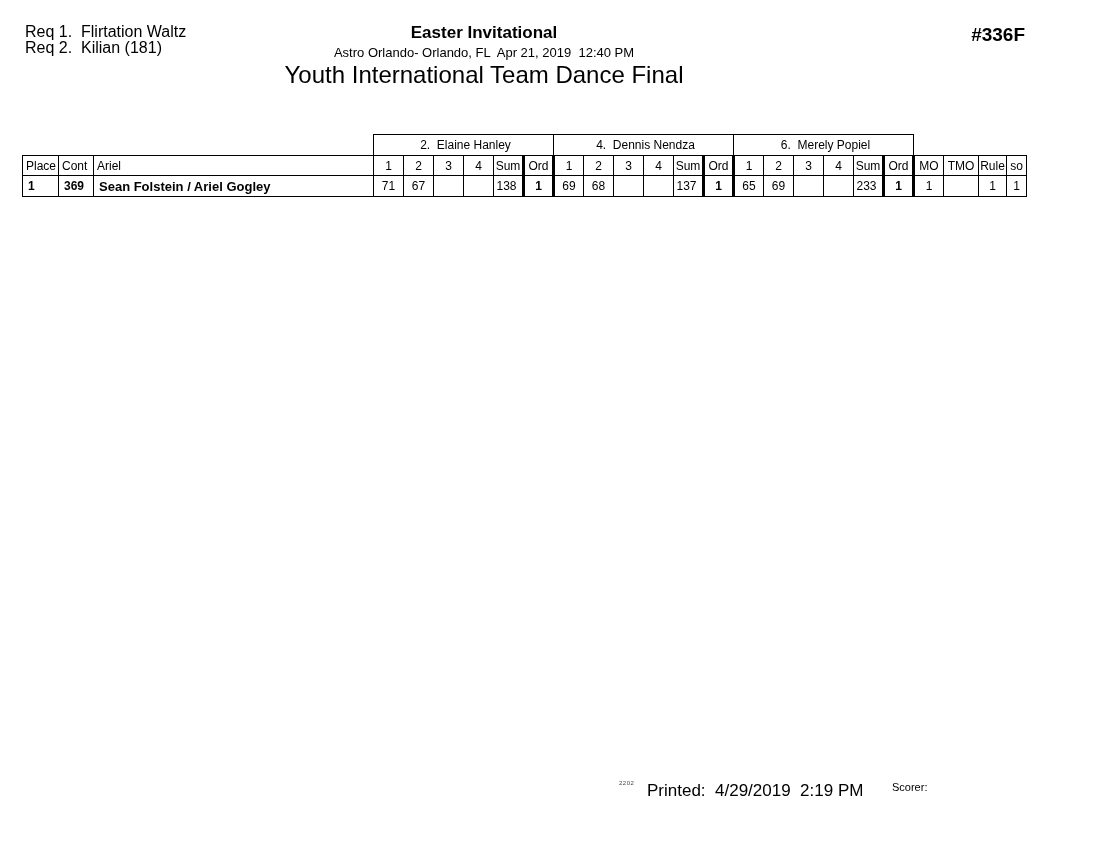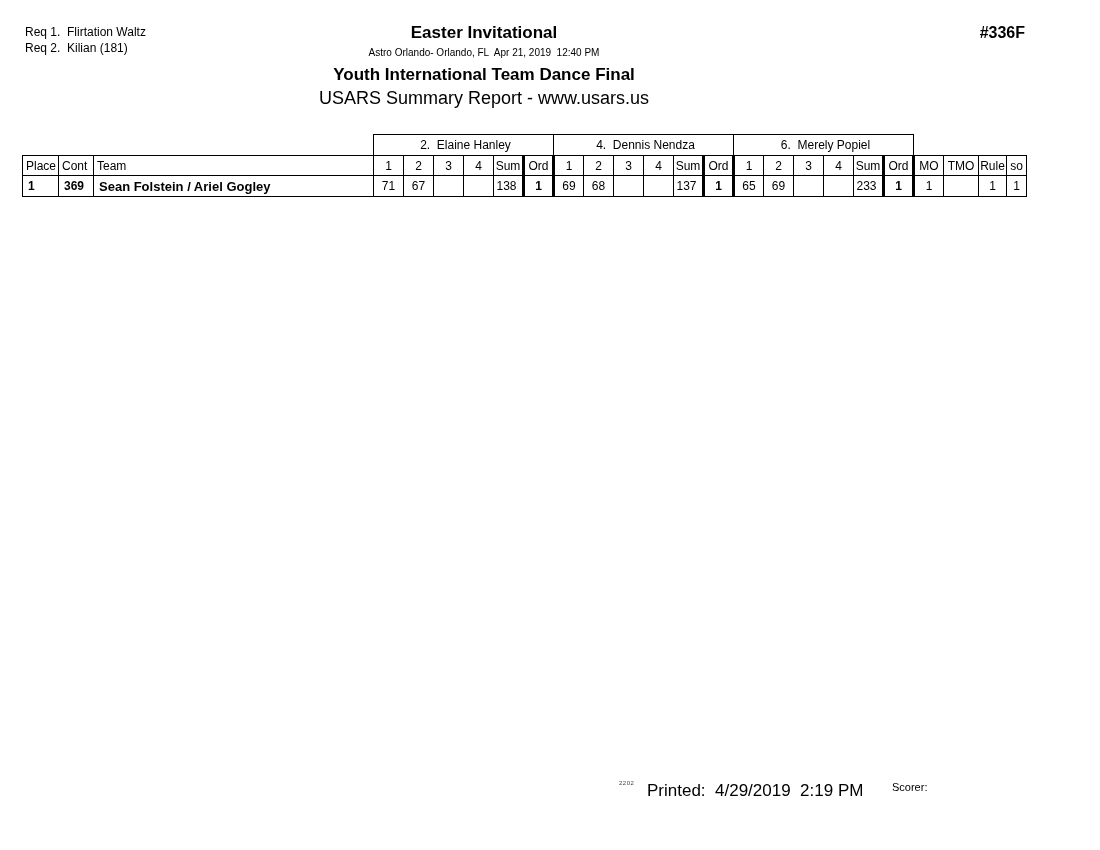--- a/index.html
+++ b/index.html
@@ -3,27 +3,27 @@
 <meta charset="utf-8">
 <style>
   html,body{margin:0;padding:0;}
   body{
     width:1100px;height:850px;background:#ffffff;position:relative;
     font-family:"Liberation Sans",sans-serif;color:#000;
     -webkit-font-smoothing:antialiased;
   }
   .pre{white-space:pre;}
   
-  .hdr-left{position:absolute;left:25px;top:24px;font-size:12px;line-height:16px;}
+  .hdr-left{position:absolute;left:25px;top:24px;font-size:16px;line-height:16px;}
   .hdr-center{position:absolute;left:0;top:22px;width:968px;text-align:center;}
   .t1{font-size:17px;font-weight:bold;line-height:21px;}
-  .loc{font-size:10px;line-height:19px;}
-  .t2{font-size:17px;font-weight:bold;line-height:25px;text-align:center;}
+  .loc{font-size:13px;line-height:19px;}
+  .t2{font-size:24px;font-weight:normal;line-height:25px;text-align:center;}
   .t3{font-size:18px;line-height:22px;}
-  .hdr-right{position:absolute;right:75px;top:24px;font-size:16px;font-weight:bold;margin-left:8px;}
+  .hdr-right{position:absolute;right:75px;top:24px;font-size:19px;font-weight:bold;margin-left:8px;}
   
   .tbl{position:absolute;left:22px;top:134px;border-collapse:collapse;table-layout:fixed;}
   .tbl td{
     border:1px solid #000;font-size:12px;padding:0;text-align:center;
     height:19px;overflow:hidden;vertical-align:middle;
   }
   .jrow td{height:20px;}
   .jname{text-align:left;padding-left:4px !important;margin-top:16px;}
   .nob{border:none !important;}
   .thick{border-left:3px solid #000 !important;border-right:3px solid #000 !important;}
@@ -45,21 +45,20 @@
 
   <div class="hdr-left">
     <div class="pre">Req 1.  Flirtation Waltz</div>
     <div class="pre">Req 2.  Kilian (181)</div>
   </div>
 
   <div class="hdr-center">
     <div class="t1 pre">Easter Invitational</div>
     <div class="loc pre">Astro Orlando- Orlando, FL  Apr 21, 2019  12:40 PM</div>
     <div class="t2 pre">Youth International Team Dance Final</div>
-    <div class="t3 pre">USARS Summary Report - www.usars.us</div>
   </div>
 
   <div class="hdr-right">#336F</div>
 
   <table class="tbl">
     <colgroup>
       <col style="width:36px">
         <col style="width:35px">
         <col style="width:280px">
       <col style="width:30px">
@@ -89,21 +88,21 @@
         <tr class="jrow">
       <td colspan="3" class="nob"></td>
       <td colspan="6" class="jname pre">2.  Elaine Hanley</td>
       <td colspan="6" class="jname pre">4.  Dennis Nendza</td>
       <td colspan="6" class="jname pre">6.  Merely Popiel</td>
       <td colspan="4" class="nob"></td>
     </tr>
     <tr class="hrow">
       <td class="left">Place</td>
       <td class="left">Cont</td>
-      <td class="left">Team</td>
+      <td class="left">Ariel</td>
       <td>1</td>
       <td>2</td>
       <td>3</td>
       <td>4</td>
       <td>Sum</td>
       <td class="thick">Ord</td>
       <td>1</td>
       <td>2</td>
       <td>3</td>
       <td>4</td>

